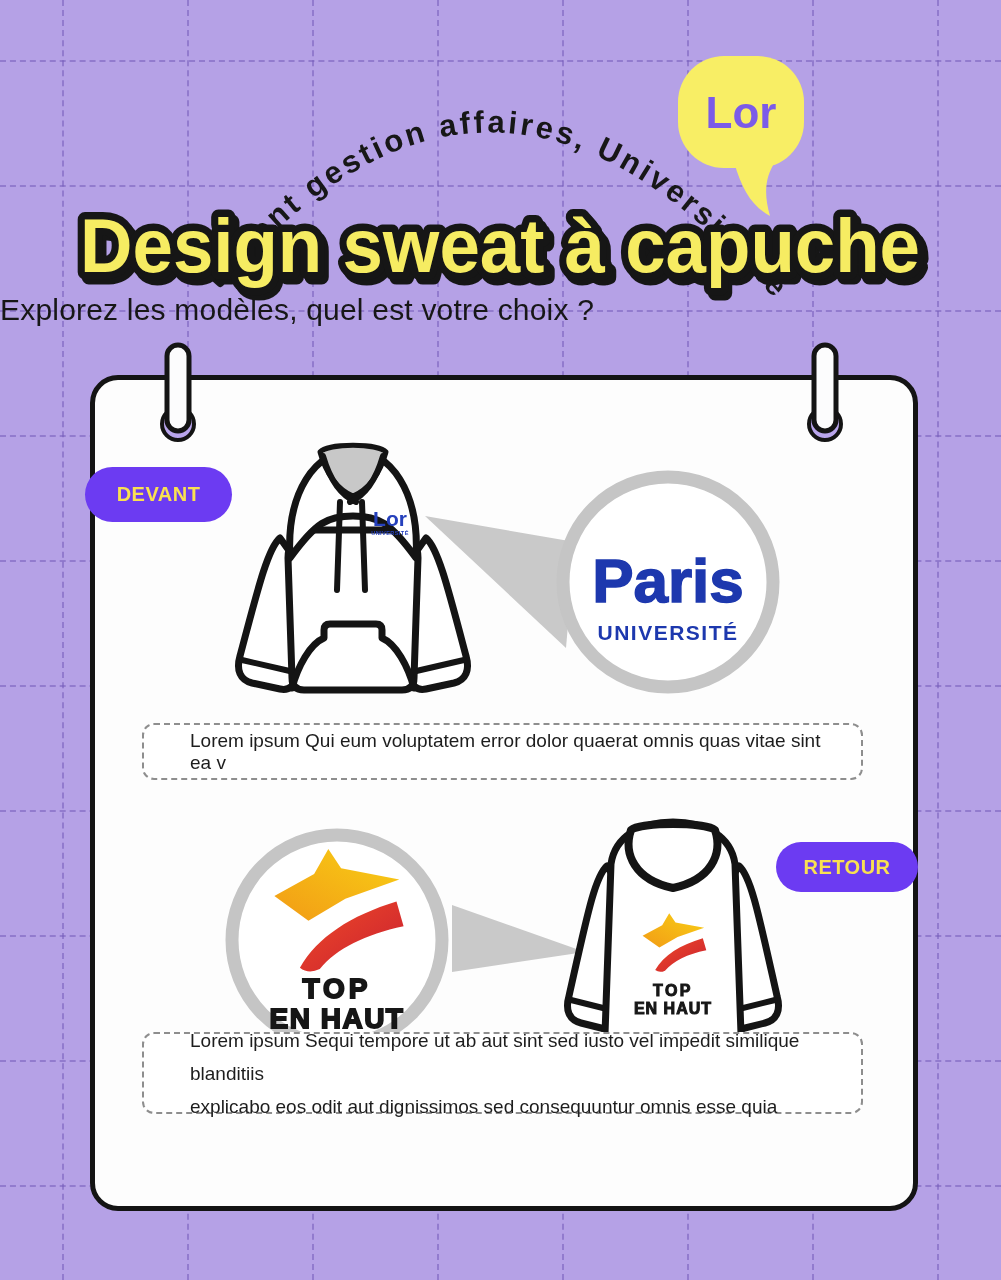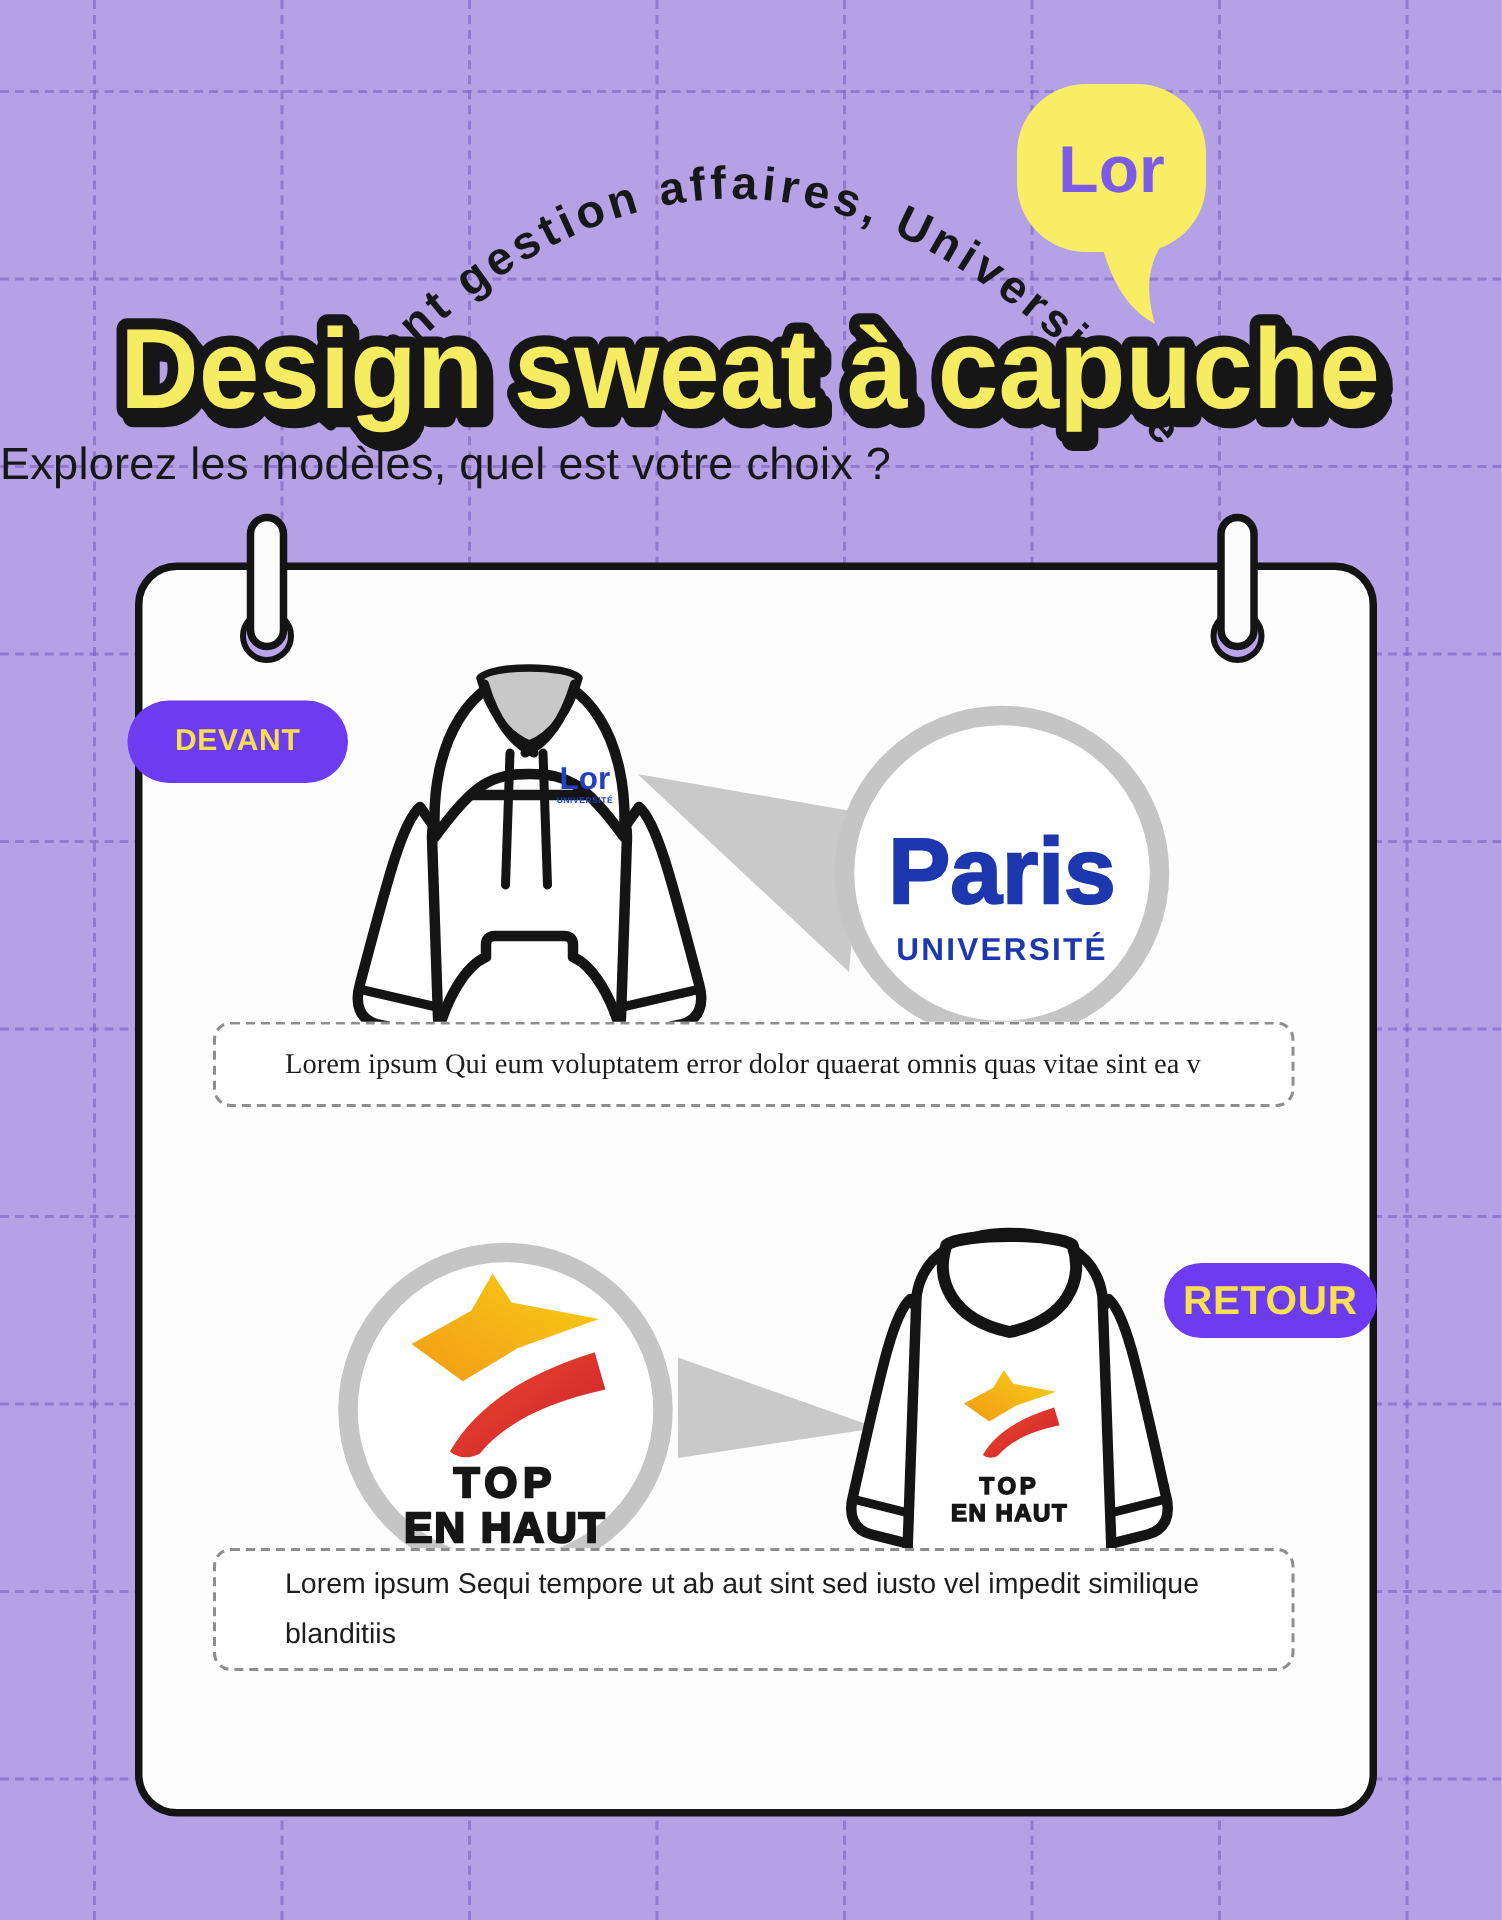--- a/index.html
+++ b/index.html
@@ -15,28 +15,28 @@
             font-size:30px;color:#171717;letter-spacing:.2px;}
   .card{position:absolute;left:90px;top:375px;width:828px;height:836px;z-index:4;
         box-sizing:border-box;background:#FDFDFD;border:5px solid #141414;border-radius:28px;}
   .card-svg{position:absolute;left:93px;top:378px;z-index:5;}
   .hoodie-front{position:absolute;left:228px;top:438px;z-index:6;}
   .hoodie-back{position:absolute;left:545px;top:816px;z-index:6;}
   .note{position:absolute;left:142px;width:721px;z-index:6;box-sizing:border-box;
         background:#fff;border:2px dashed #8e8e8e;border-radius:12px;
         display:flex;flex-direction:column;justify-content:center;
         padding-left:46px;padding-right:20px;font-size:19px;color:#1d1d1d;}
-  .note-front{top:681px;height:57px;font-family:Liberation Serif, serif;}
+  .note-front{top:723px;height:57px;}
   .note-back{top:1032px;height:82px;line-height:33px;}
   .hook{position:absolute;top:342px;z-index:8;}
   .hook-left{left:154px;} .hook-right{left:801px;}
   .badge{position:absolute;z-index:9;display:flex;align-items:center;justify-content:center;
          background:#6C3BF2;color:#F9E051;font-weight:bold;border-radius:999px;letter-spacing:.5px;}
   .badge-front{left:85px;top:467px;width:147px;height:55px;font-size:20px;}
-  .badge-back{left:776px;top:842px;width:142px;height:50px;font-size:27px;}
+  .badge-back{left:776px;top:842px;width:142px;height:50px;font-size:20px;}
 </style>
 </head>
 <body>
 
 <div class="page">
 
   <div class="grid" id="grid">
       <div class="vline" style="left: 62px;"></div>
       <div class="vline" style="left: 187px;"></div>
       <div class="vline" style="left: 312px;"></div>
@@ -141,20 +141,21 @@
     <use href="#starlogo" transform="translate(92,92) scale(0.70,0.66)"></use>
     <text x="128" y="180" text-anchor="middle" font-family="Liberation Sans, sans-serif" font-weight="bold" font-size="16" letter-spacing="2.5" fill="#161616" stroke="#161616" stroke-width="1" paint-order="stroke">TOP</text>
     <text x="128" y="198" text-anchor="middle" font-family="Liberation Sans, sans-serif" font-weight="bold" font-size="16" letter-spacing="1" fill="#161616" stroke="#161616" stroke-width="1" paint-order="stroke">EN HAUT</text>
   </svg>
 
   <div class="note note-front">
     <span>Lorem ipsum Qui eum voluptatem error dolor quaerat omnis quas vitae sint ea v</span>
   </div>
   <div class="note note-back">
     <span>Lorem ipsum Sequi tempore ut ab aut sint sed iusto vel impedit similique blanditiis</span>
+    <span>explicabo eos odit aut dignissimos sed consequuntur omnis esse quia</span>
   </div>
 
   <svg class="hook hook-left" width="48" height="100" viewBox="0 0 48 100">
     <circle cx="24" cy="82" r="16" fill="#B9A5EC" stroke="#141414" stroke-width="4"></circle>
     <rect x="13" y="3" width="22" height="86" rx="11" fill="#FCFCFD" stroke="#141414" stroke-width="5"></rect>
   </svg>
   <svg class="hook hook-right" width="48" height="100" viewBox="0 0 48 100">
     <circle cx="24" cy="82" r="16" fill="#B9A5EC" stroke="#141414" stroke-width="4"></circle>
     <rect x="13" y="3" width="22" height="86" rx="11" fill="#FCFCFD" stroke="#141414" stroke-width="5"></rect>
   </svg>

